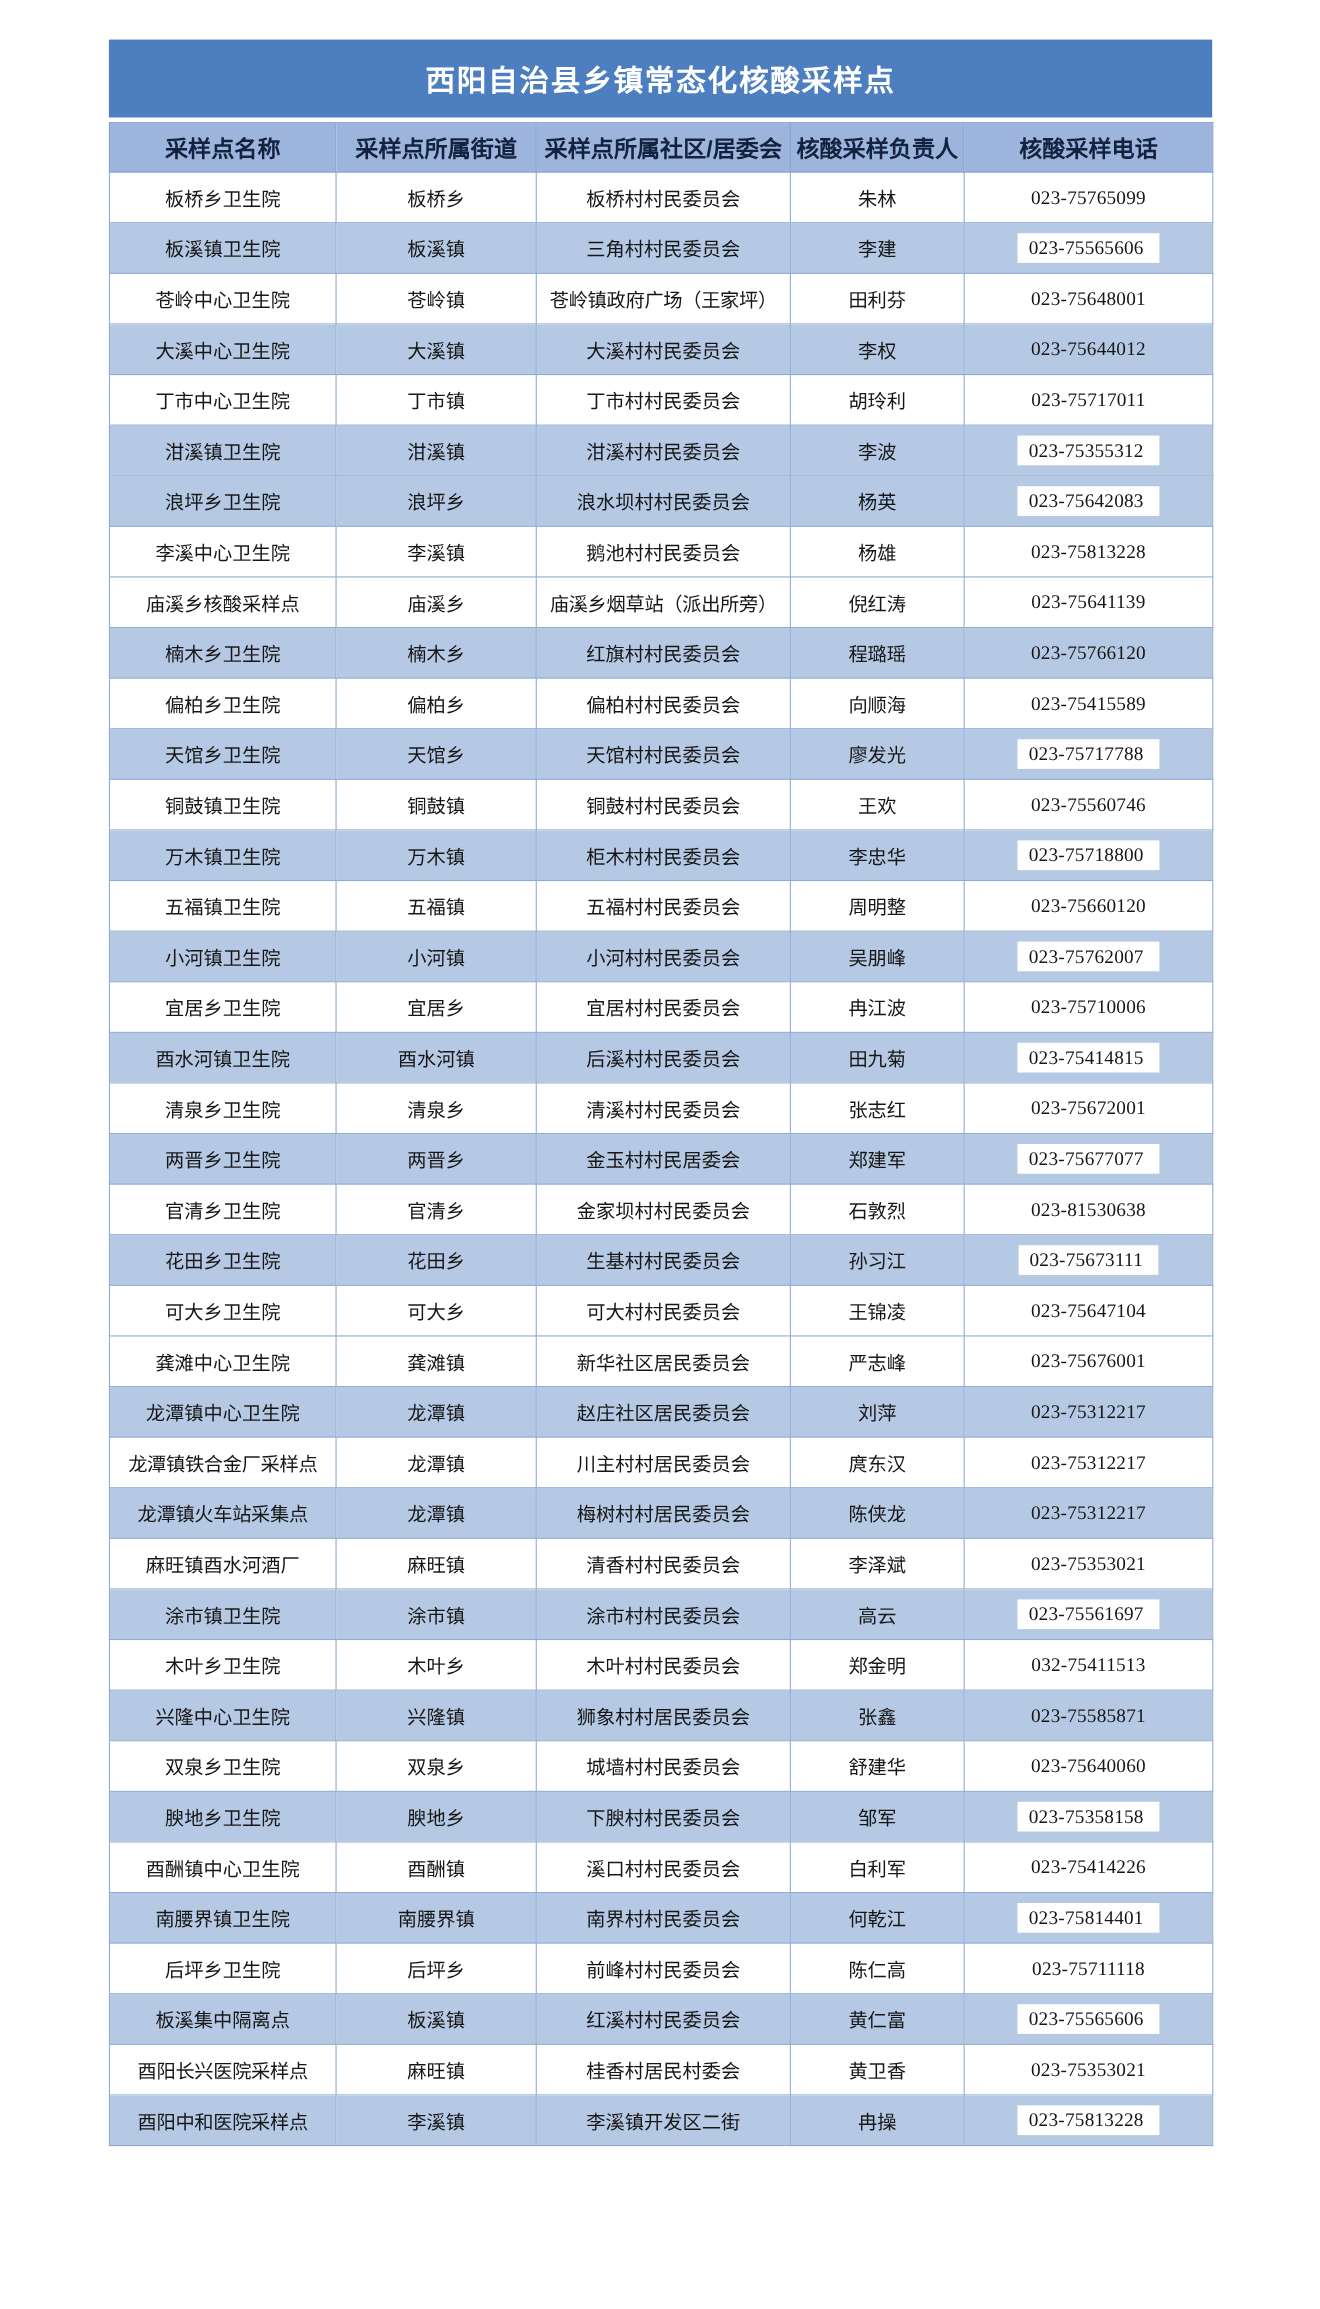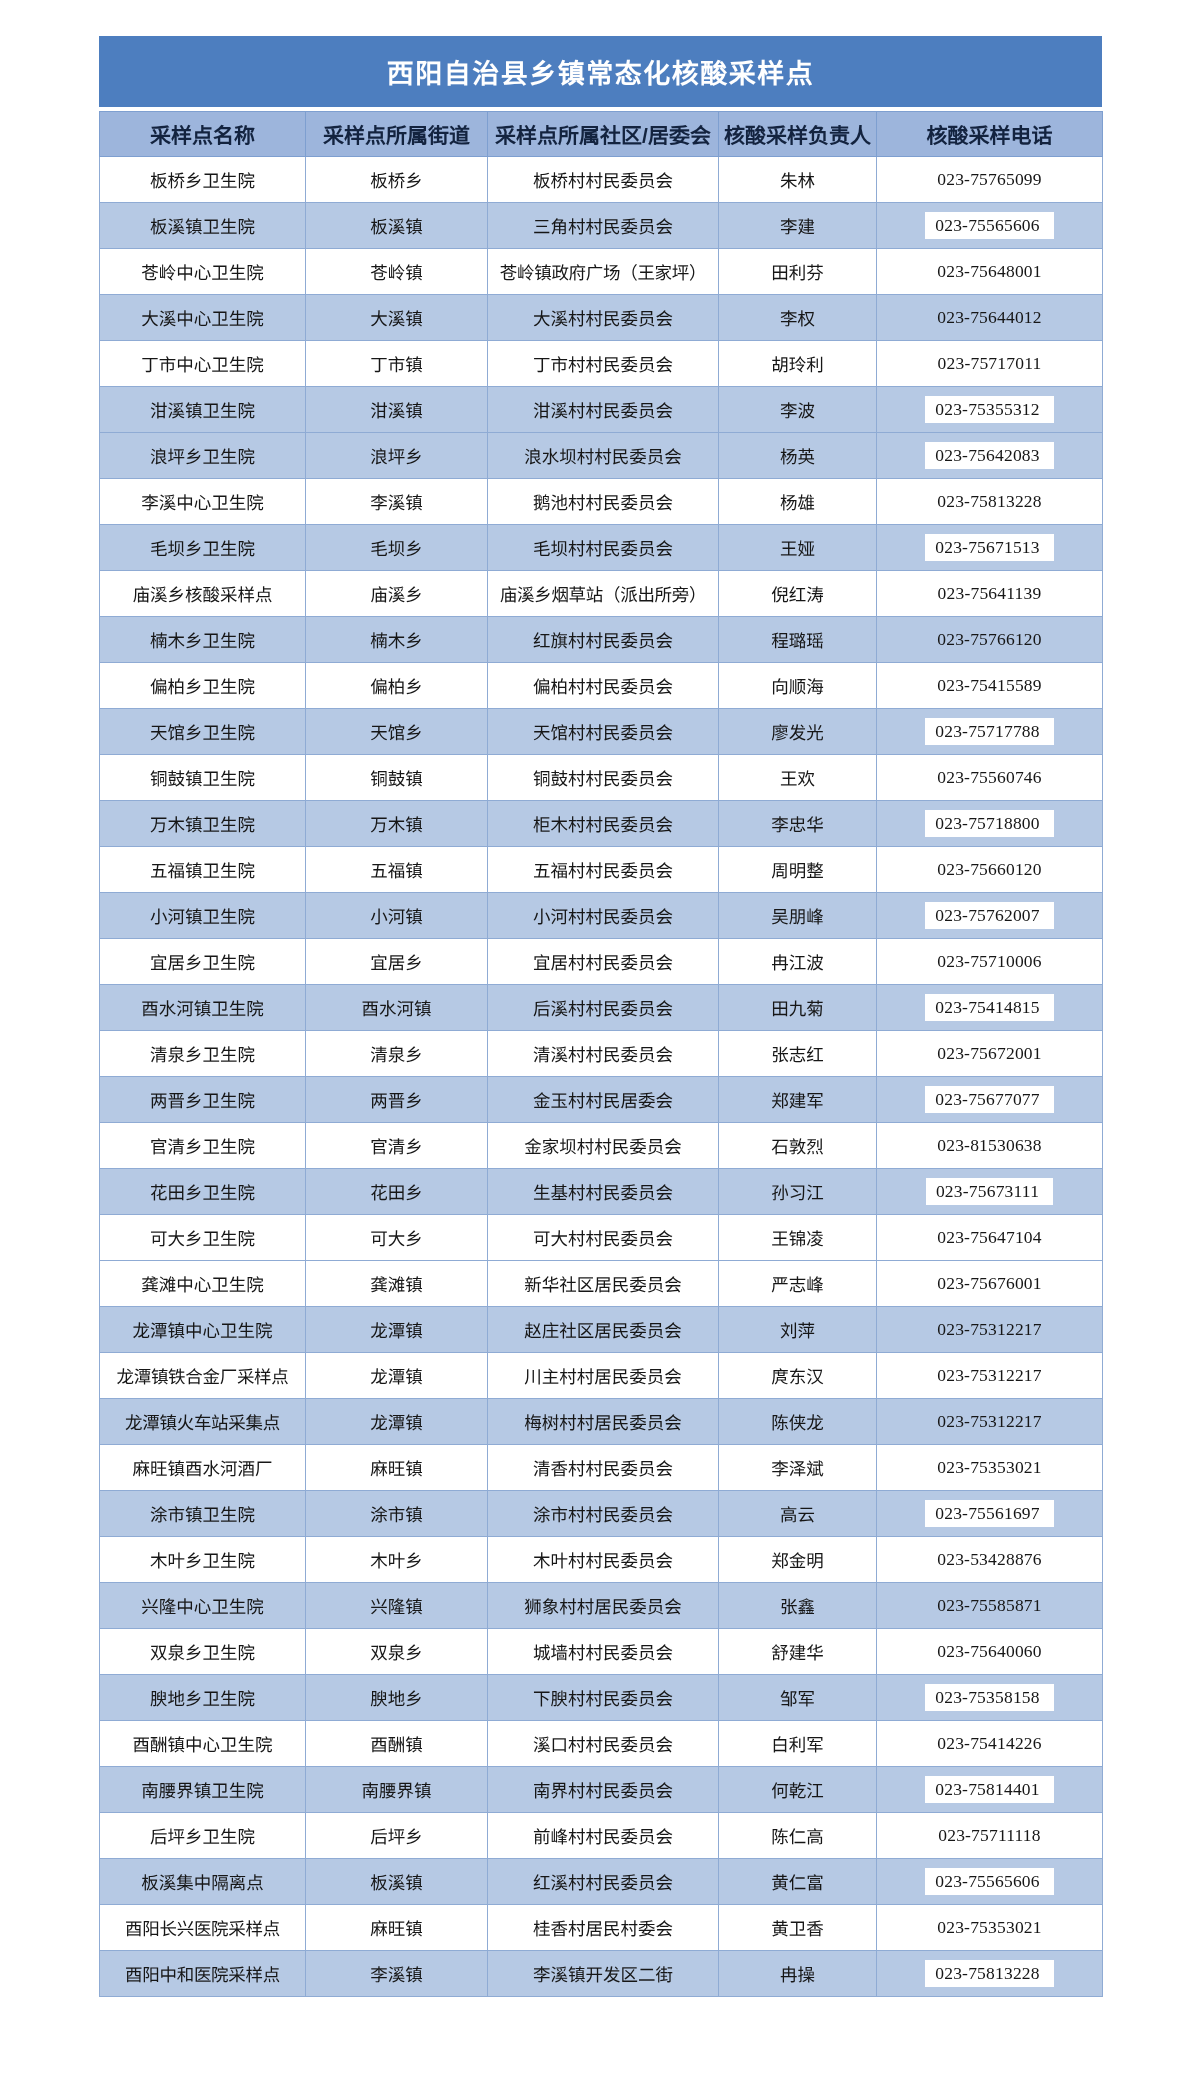--- a/index.html
+++ b/index.html
@@ -192,27 +192,20 @@
             <td>杨英</td>
             <td class="phone"><span class="boxed">023-75642083</span></td>
           </tr>
           <tr class="odd">
             <td>李溪中心卫生院</td>
             <td>李溪镇</td>
             <td>鹅池村村民委员会</td>
             <td>杨雄</td>
             <td class="phone"><span class="plain">023-75813228</span></td>
           </tr>
-          <tr class="even">
-            <td>毛坝乡卫生院</td>
-            <td>毛坝乡</td>
-            <td>毛坝村村民委员会</td>
-            <td>王娅</td>
-            <td class="phone"><span class="boxed">023-75671513</span></td>
-          </tr>
           <tr class="odd">
             <td>庙溪乡核酸采样点</td>
             <td>庙溪乡</td>
             <td class="tight">庙溪乡烟草站（派出所旁）</td>
             <td>倪红涛</td>
             <td class="phone"><span class="plain">023-75641139</span></td>
           </tr>
           <tr class="even">
             <td>楠木乡卫生院</td>
             <td>楠木乡</td>
@@ -351,21 +344,21 @@
             <td>涂市镇</td>
             <td>涂市村村民委员会</td>
             <td>高云</td>
             <td class="phone"><span class="boxed">023-75561697</span></td>
           </tr>
           <tr class="odd">
             <td>木叶乡卫生院</td>
             <td>木叶乡</td>
             <td>木叶村村民委员会</td>
             <td>郑金明</td>
-            <td class="phone"><span class="plain">023-53428876</span></td>
+            <td class="phone"><span class="plain">032-75411513</span></td>
           </tr>
           <tr class="even">
             <td>兴隆中心卫生院</td>
             <td>兴隆镇</td>
             <td>狮象村村居民委员会</td>
             <td>张鑫</td>
             <td class="phone"><span class="plain">023-75585871</span></td>
           </tr>
           <tr class="odd">
             <td>双泉乡卫生院</td>

